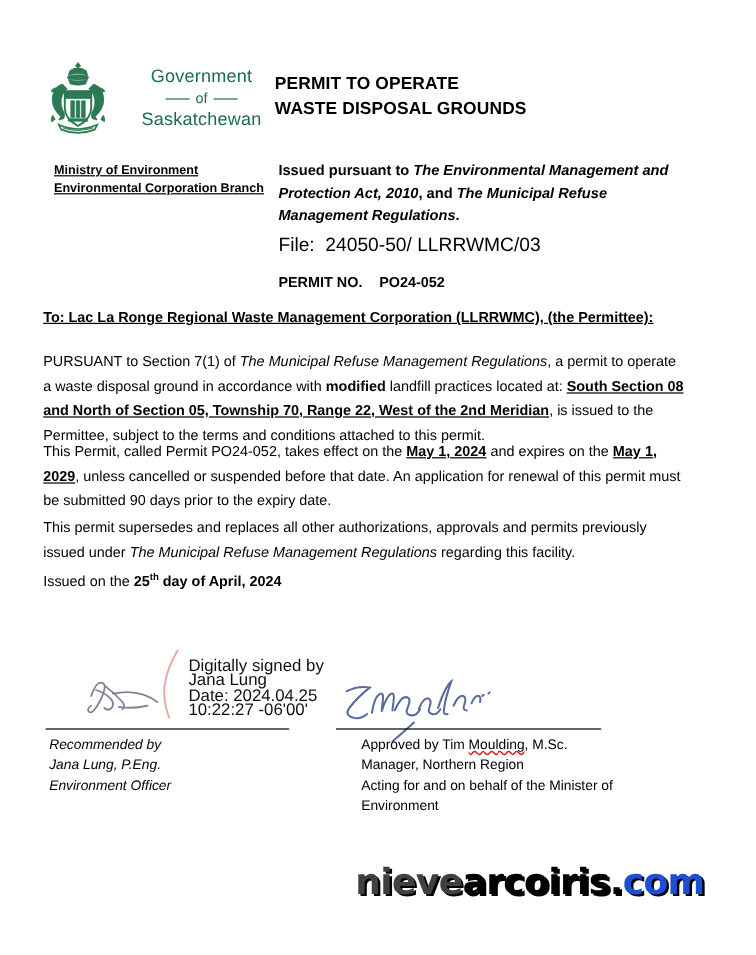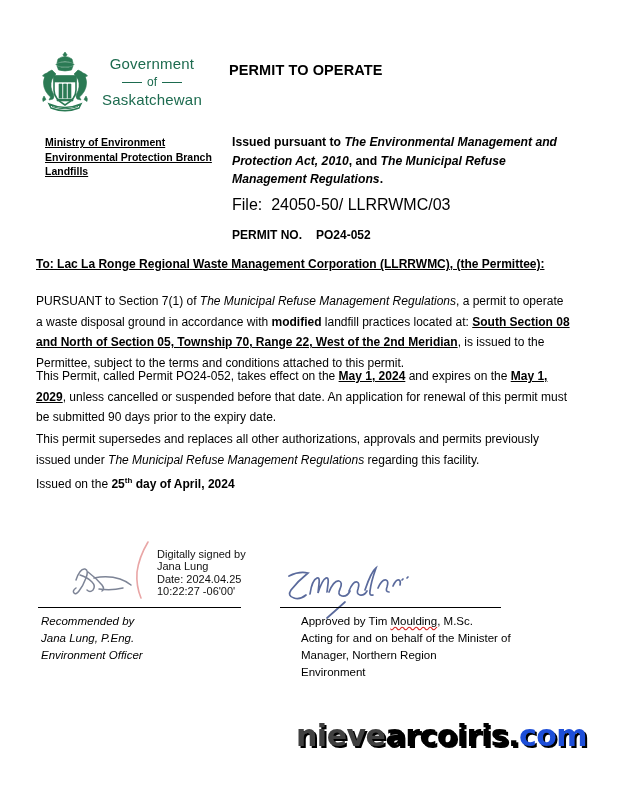--- a/index.html
+++ b/index.html
@@ -29,21 +29,21 @@
     top: 50px;
     display: flex;
     align-items: center;
   }
   .crest {
     width: 58px;
     height: 64px;
     flex: 0 0 auto;
   }
   .logo-words {
-    margin-left: 8px;
+    margin-left: 24px;
     color: #1d6b4f;
     font-size: 15px;
     line-height: 16px;
     text-align: center;
   }
   .logo-words .lw-gov { display: block; letter-spacing: .2px; }
   .logo-words .lw-of-row {
     display: flex;
     align-items: center;
     justify-content: center;
@@ -141,21 +141,21 @@
   .issued-on b { font-weight: bold; }
   .issued-on sup { font-size: 8px; vertical-align: super; font-weight: bold; }
 
   
   .sig-area { position: absolute; left: 0; top: 0; width: 630px; height: 796px; pointer-events: none; }
 
   .digital-stamp {
     position: absolute;
     left: 157px;
     top: 548px;
-    font-size: 11px;
+    font-size: 14px;
     line-height: 12.4px;
     color: #111;
     font-family: "Liberation Sans", sans-serif;
   }
 
   .sig-line {
     position: absolute;
     height: 1px;
     background: #000000;
   }
@@ -238,27 +238,27 @@
         <span class="rule"></span>
         <span class="lw-of">of</span>
         <span class="rule"></span>
       </span>
       <span class="lw-sask">Saskatchewan</span>
     </div>
   </div>
 
   <div class="doc-title">
     <div>PERMIT TO OPERATE</div>
+    <div>WASTE DISPOSAL GROUNDS</div>
   </div>
 </div>
 
 <div class="ministry">
   <div>Ministry of Environment</div>
-  <div>Environmental Protection Branch</div>
-  <div>Landfills</div>
+  <div>Environmental Corporation Branch</div>
 </div>
 
 <div class="pursuant">
   <span>Issued pursuant to </span><i>The Environmental Management and Protection Act, 2010</i><span>, and </span><i>The Municipal Refuse Management Regulations</i><span>.</span>
 </div>
 
 <div class="file-line">
   <span>File:</span>&nbsp;
   <span>24050-50/ LLRRWMC/03</span>
 </div>
@@ -326,21 +326,21 @@
   <div class="sig-line right"></div>
 
   <div class="sig-caption left">
     <div>Recommended by</div>
     <div>Jana Lung, P.Eng.</div>
     <div>Environment Officer</div>
   </div>
 
   <div class="sig-caption right">
     <div><span>Approved by Tim </span><span class="spellcheck">Moulding</span><span>, M.Sc.</span></div>
+    <div>Manager, Northern Region</div>
     <div>Acting for and on behalf of the Minister of</div>
-    <div>Manager, Northern Region</div>
     <div>Environment</div>
   </div>
 </div>
 
 <div class="watermark">
   <span class="wm1">nieve</span><span class="wm2">arcoiris.</span><span class="wm3">com</span>
 </div>
 
 </body></html>

